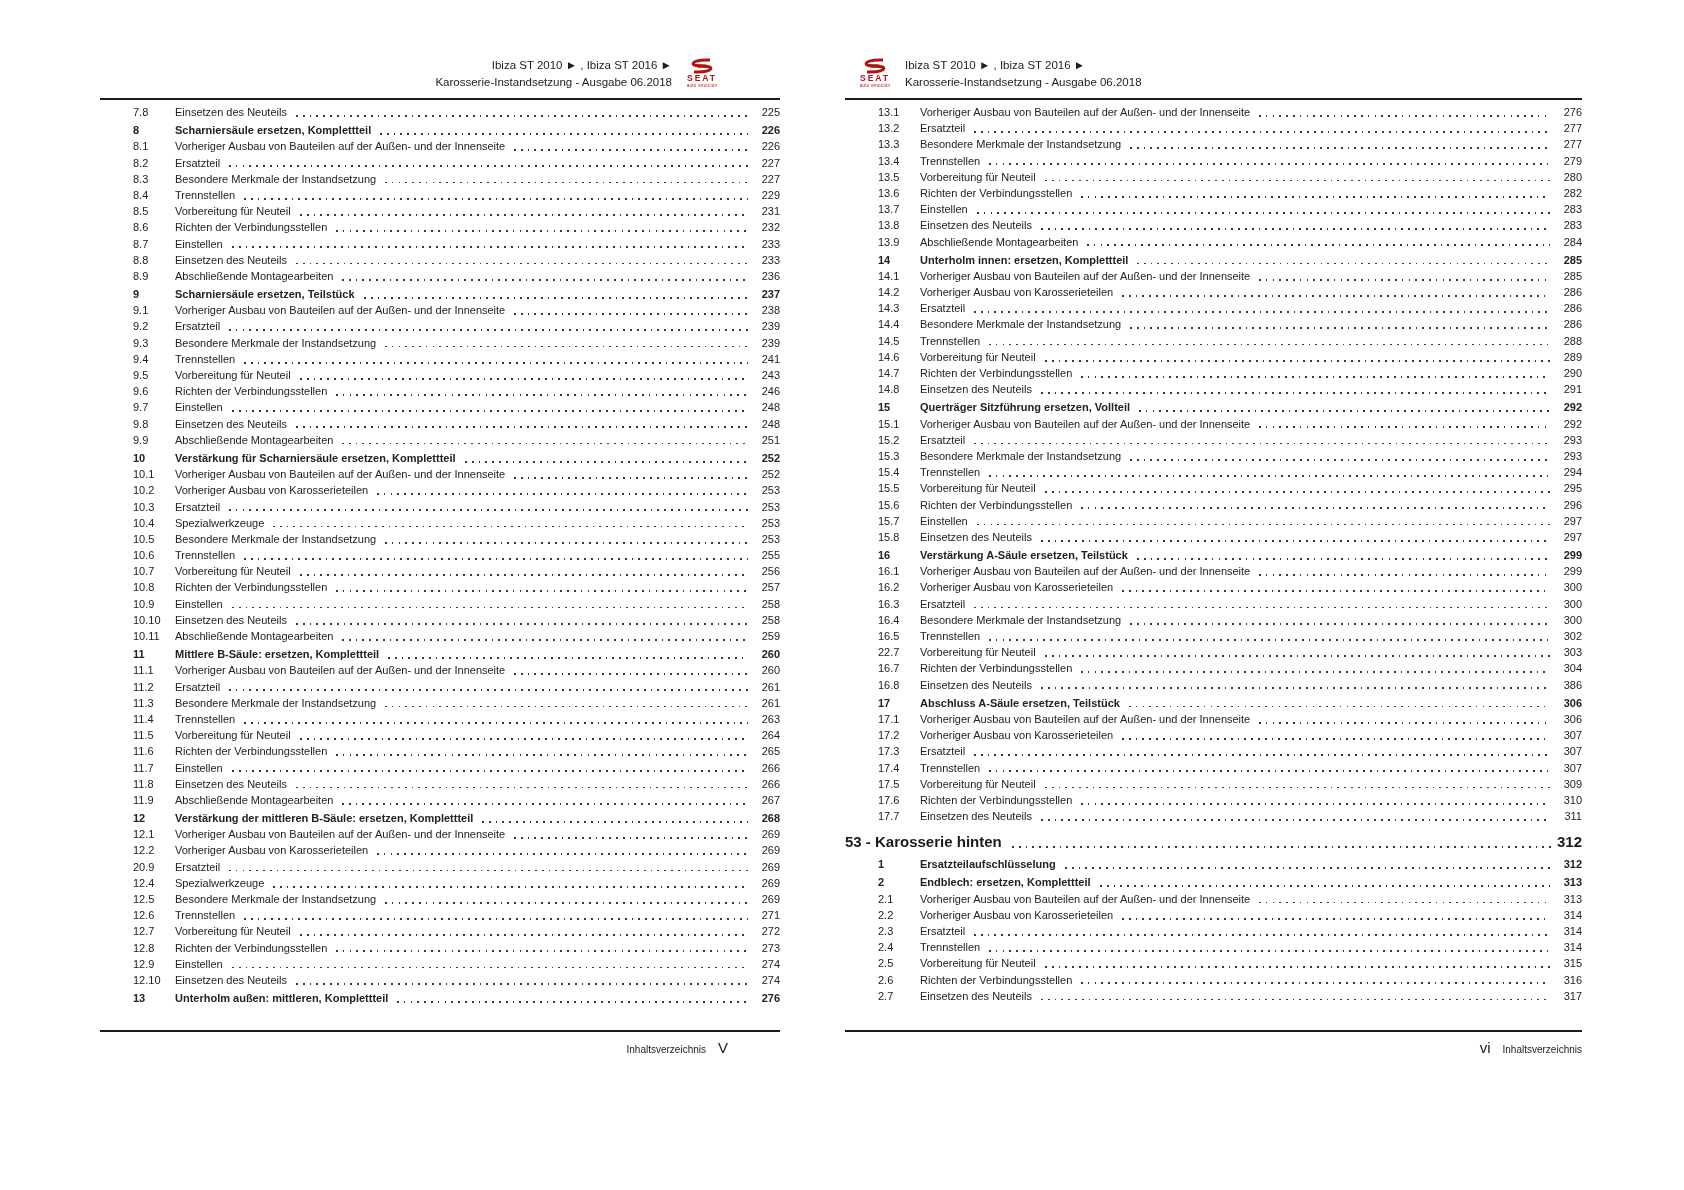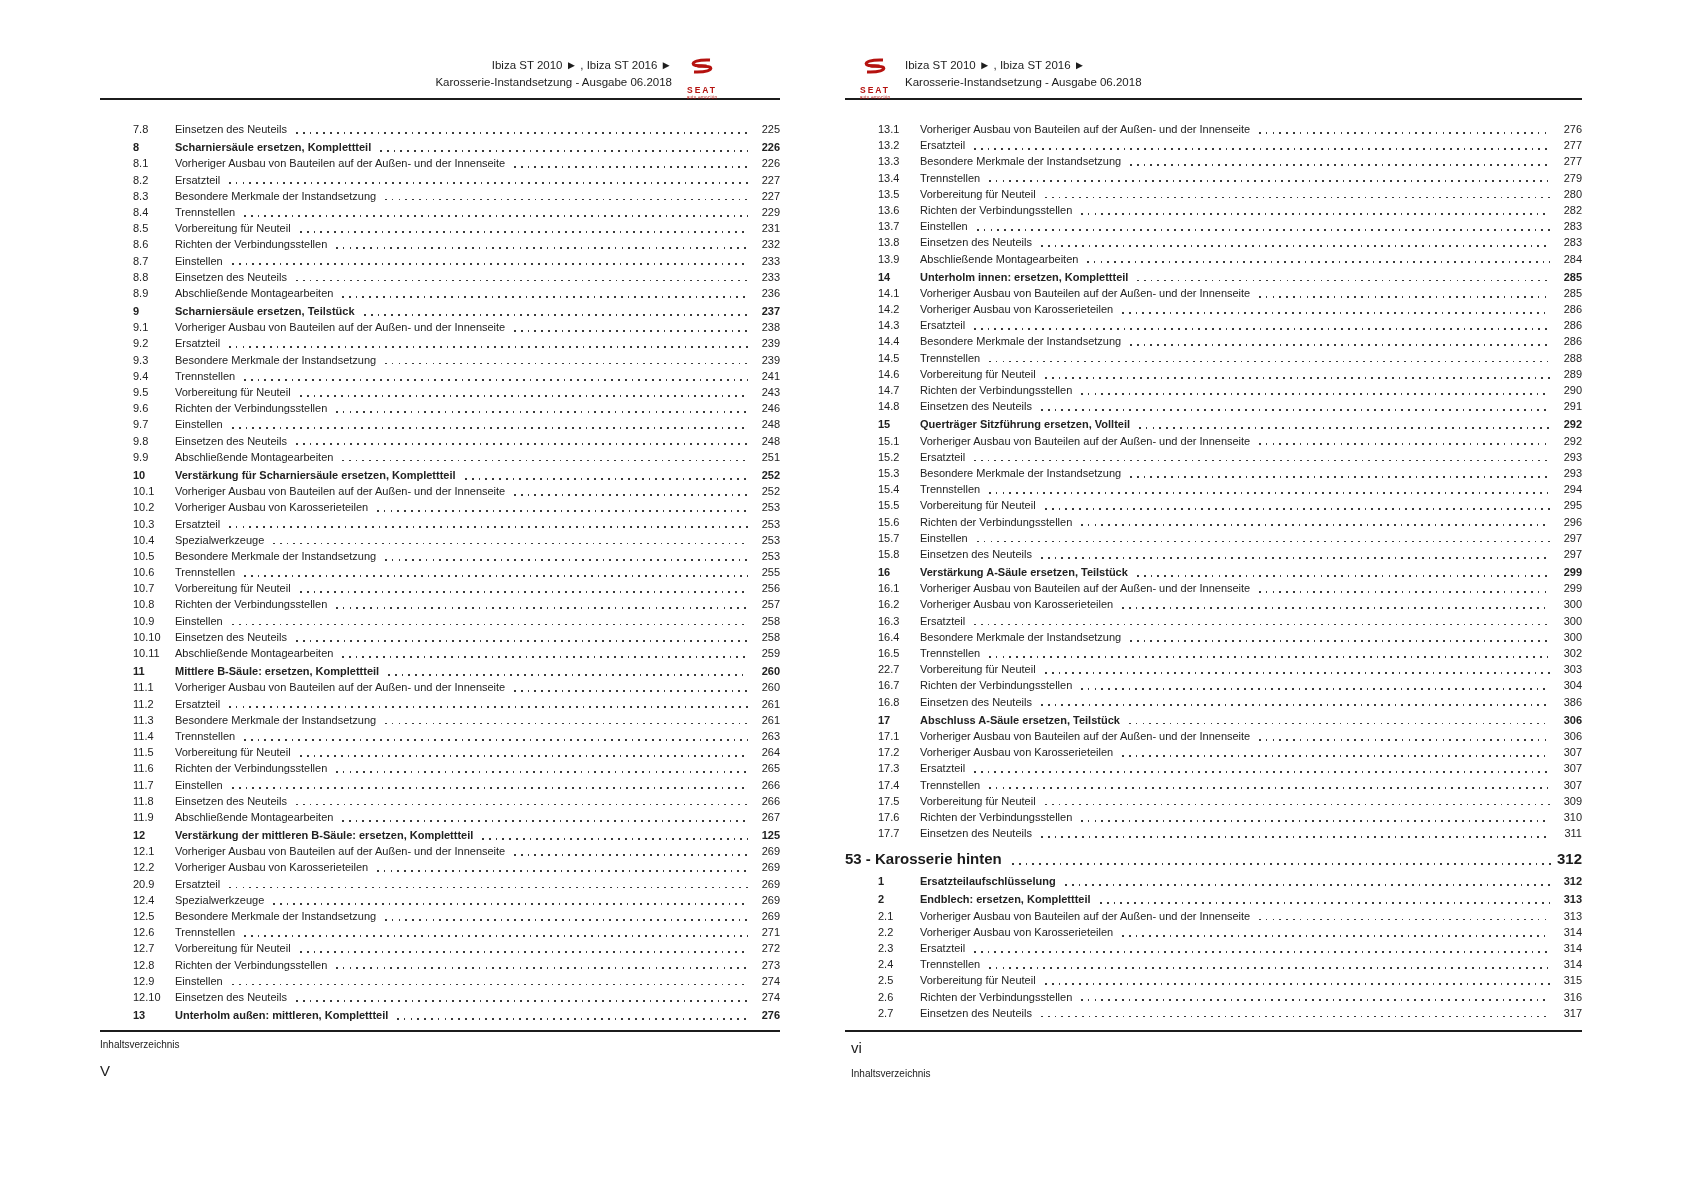--- a/index.html
+++ b/index.html
@@ -19,25 +19,25 @@
   .page-header { height:46px; border-bottom:2px solid #1c1c1c; }
   .hdr-flex { display:flex; align-items:flex-start; gap:10px; padding-top:5px; }
   .page-left  .hdr-flex { justify-content:flex-end; padding-right:58px; }
   .page-right .hdr-flex { justify-content:flex-start; padding-left:10px; }
   .hdr-text { font-size:11.5px; line-height:17px; color:#1d1d1d; }
   .page-left .hdr-text { text-align:right; }
   .page-right .hdr-text { text-align:left; }
 
   .seat { width:40px; text-align:center; line-height:1; flex:none; margin-top:1px; }
   .seat svg { display:block; margin:0 auto; }
-  .seat-word { font-size:8.5px; font-weight:bold; letter-spacing:2px; margin-top:12px; }
+  .seat-word { font-size:8.5px; font-weight:bold; letter-spacing:2px; margin-top:0; }
   .seat-tag  { font-size:4.5px; margin-top:1px; letter-spacing:0.3px; }
 
   
-  .toc { margin-top:21px; }
+  .toc { margin-top:4px; }
   .toc .row {
     display:flex; align-items:baseline;
     height:16.2px; font-size:11px; line-height:16.2px;
     padding-left:33px; white-space:nowrap;
   }
   .toc .row.bold { font-weight:bold; margin-top:2px; }
   .num   { flex:none; width:42px; }
   .title { flex:none; }
   .dots  {
     flex:1 1 auto; align-self:flex-end;
@@ -54,21 +54,21 @@
     white-space:nowrap;
   }
   .section-row .dots { margin:0 4px 4.5px 10px; }
   .section-row .pg { font-size:15px; }
 
   
   .page-footer {
     position:absolute; top:978px; left:0; right:0;
     border-top:2px solid #1c1c1c; padding-top:7px;
   }
-  .foot-inner { display:flex; align-items:baseline; gap:12px;flex-direction:column; }
+  .foot-inner { display:flex; align-items:baseline; gap:12px; }
   .page-left  .foot-inner { justify-content:flex-end; padding-right:52px; }
   .page-right .foot-inner { justify-content:flex-end; padding-left:6px; }
   .foot-label { font-size:10px; color:#222; }
   .foot-page  { font-size:15px; color:#222; }
 </style>
 </head>
 <body>
 
 <div class="page page-left">
   <div class="page-header">
@@ -347,21 +347,21 @@
       <div class="row">
         <span class="num">11.9</span>
         <span class="title">Abschließende Montagearbeiten</span>
         <span class="dots"></span>
         <span class="pg">267</span>
       </div>
       <div class="row bold">
         <span class="num">12</span>
         <span class="title">Verstärkung der mittleren B-Säule: ersetzen, Komplettteil</span>
         <span class="dots"></span>
-        <span class="pg">125</span>
+        <span class="pg">268</span>
       </div>
       <div class="row">
         <span class="num">12.1</span>
         <span class="title">Vorheriger Ausbau von Bauteilen auf der Außen- und der Innenseite</span>
         <span class="dots"></span>
         <span class="pg">269</span>
       </div>
       <div class="row">
         <span class="num">12.2</span>
         <span class="title">Vorheriger Ausbau von Karosserieteilen</span>

